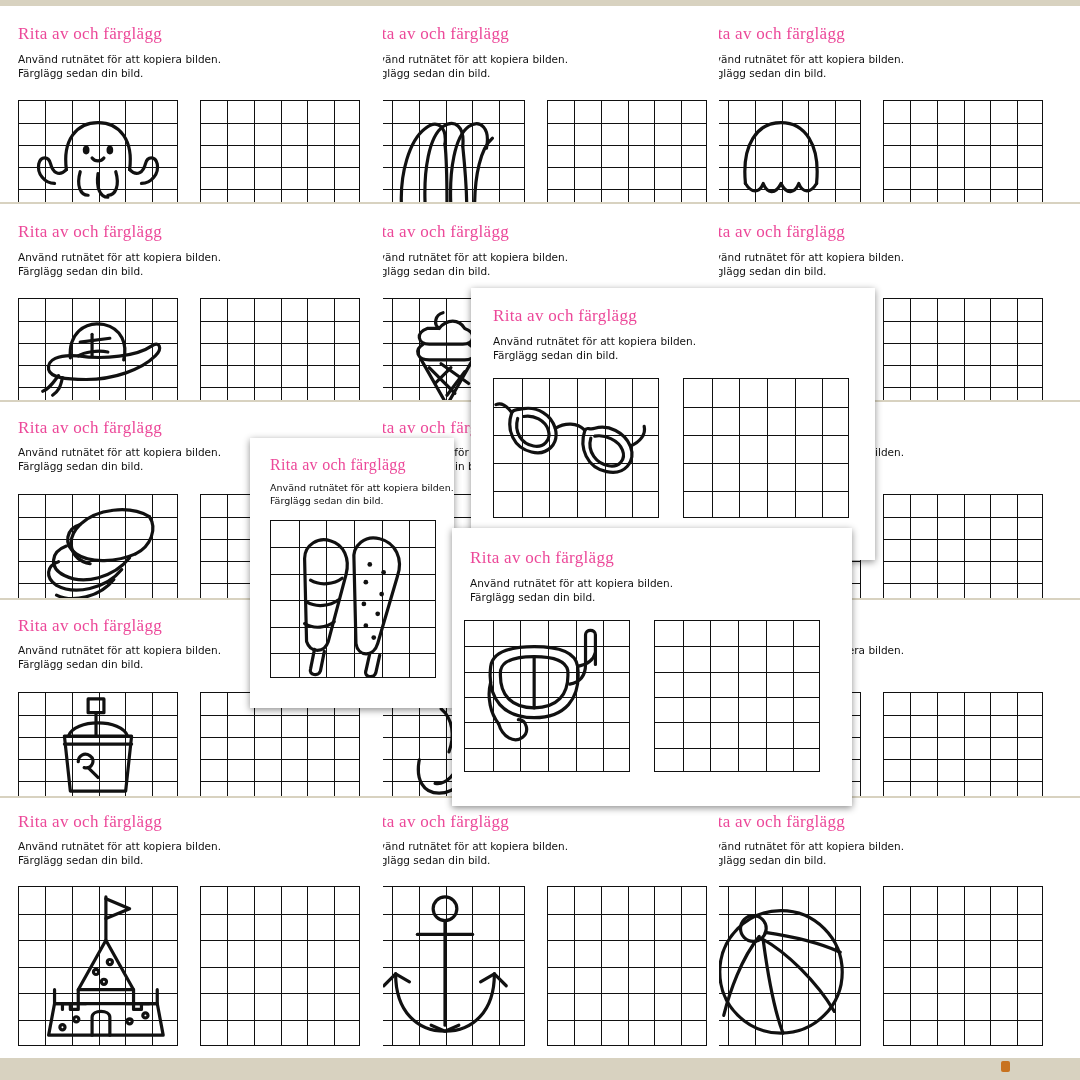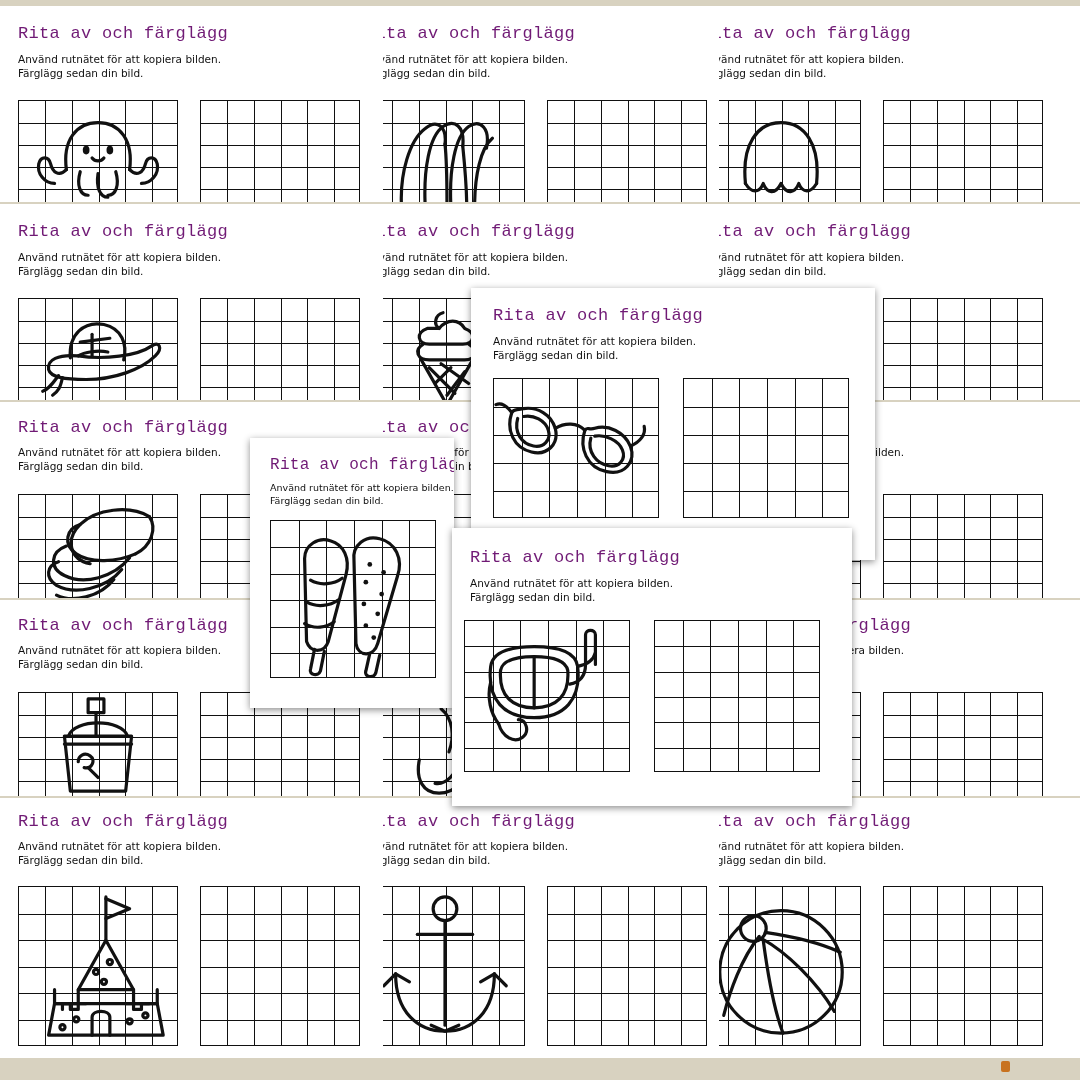--- a/index.html
+++ b/index.html
@@ -23,24 +23,24 @@
   .sheet {
     position: absolute;
     background: #ffffff;
     box-sizing: border-box;
     overflow: hidden;
   }
   .sheet.shadowed {
     box-shadow: 0 2px 7px rgba(0,0,0,0.45);
   }
   .sheet-title {
-    font-family: Liberation Mono, monospace;
+    font-family: Liberation Serif, serif;
     font-size: 17px;
     letter-spacing: 0.3px;
-    color: #701a75;
+    color: #ec4899;
     white-space: nowrap;
   }
   .sheet-sub {
     font-family: "DejaVu Sans", sans-serif;
     font-size: 10.5px;
     line-height: 1.35;
     color: #111;
     white-space: nowrap;
   }
   .grids {

